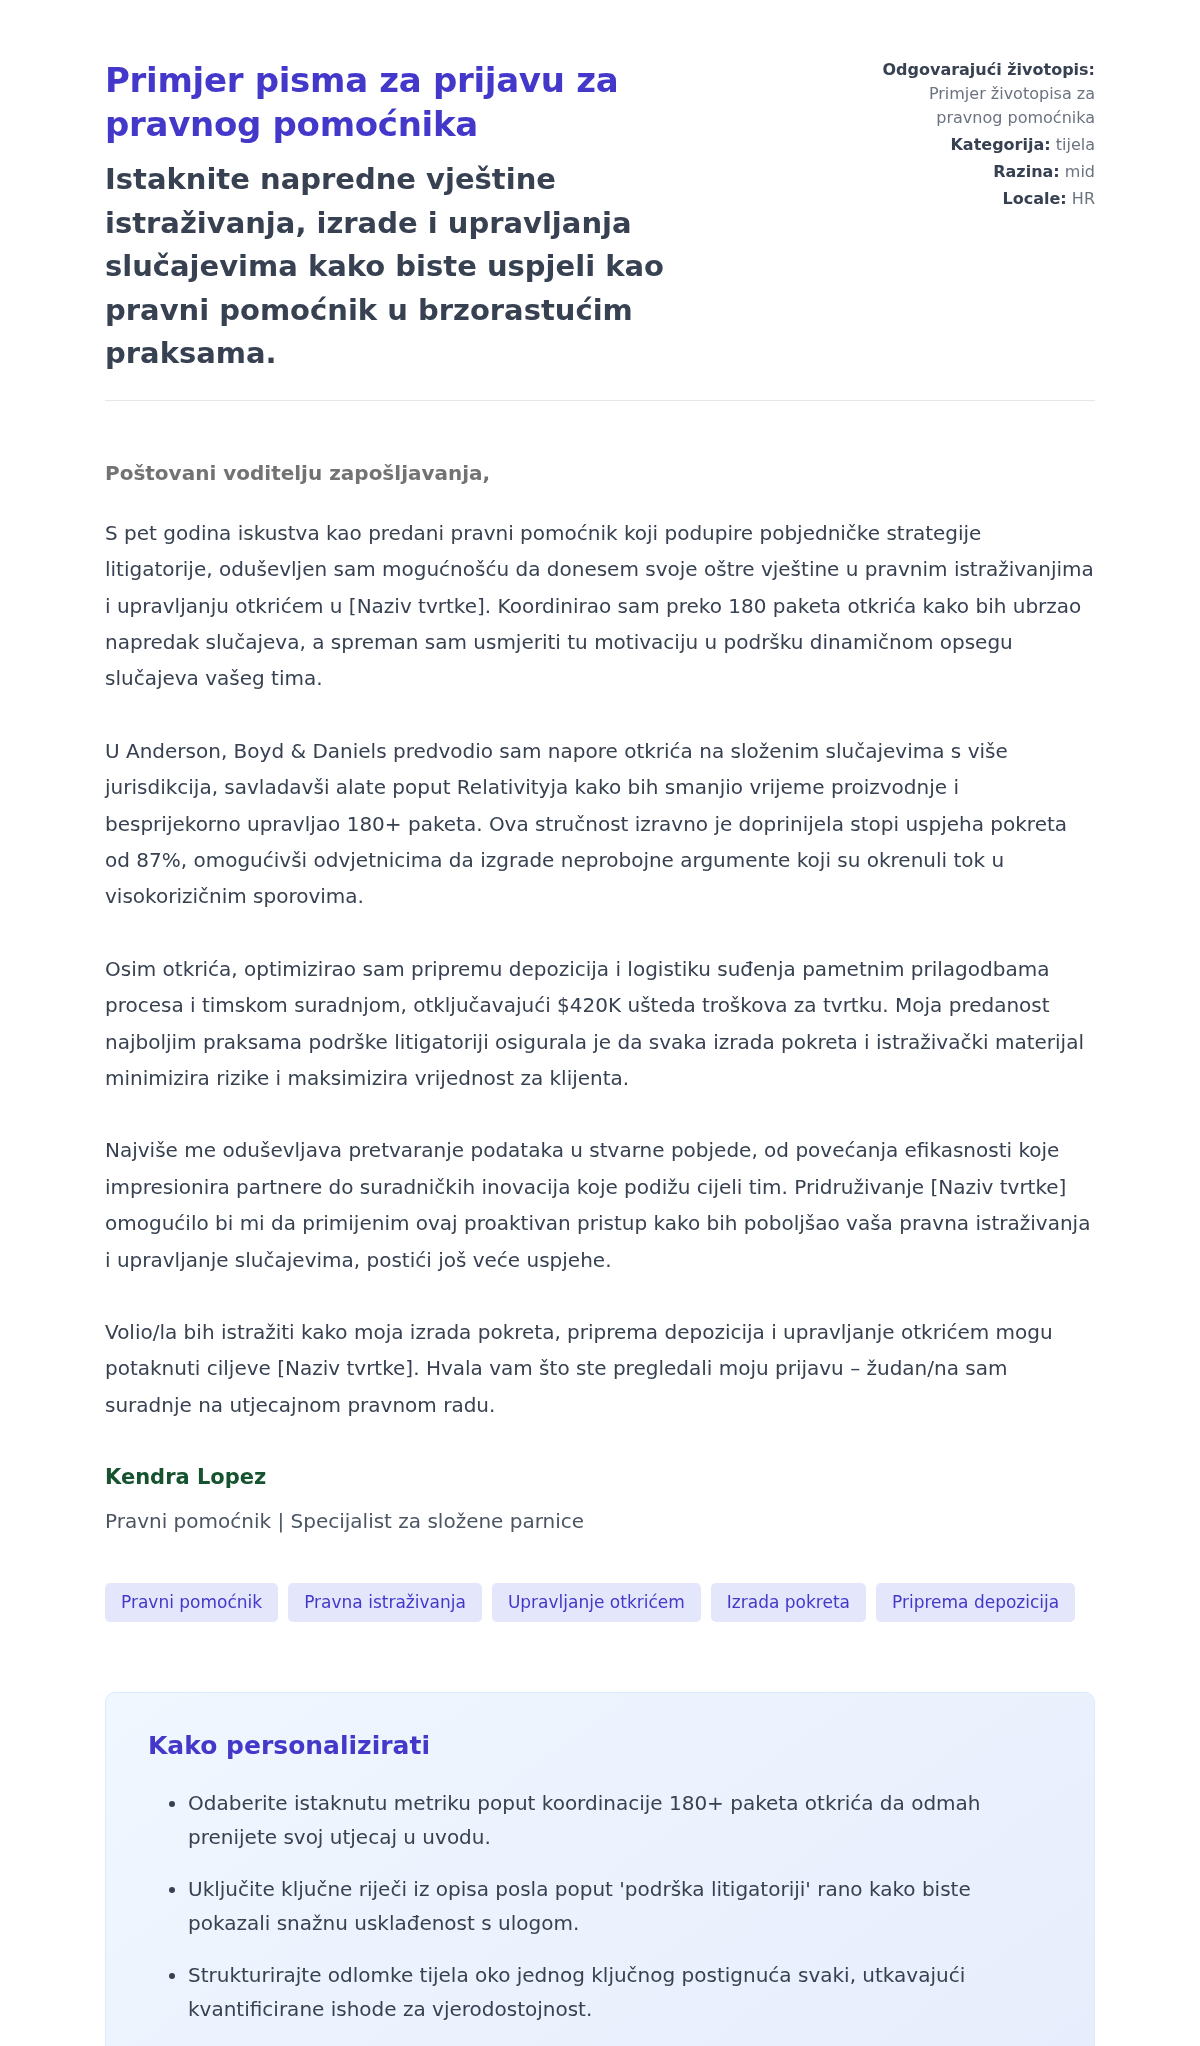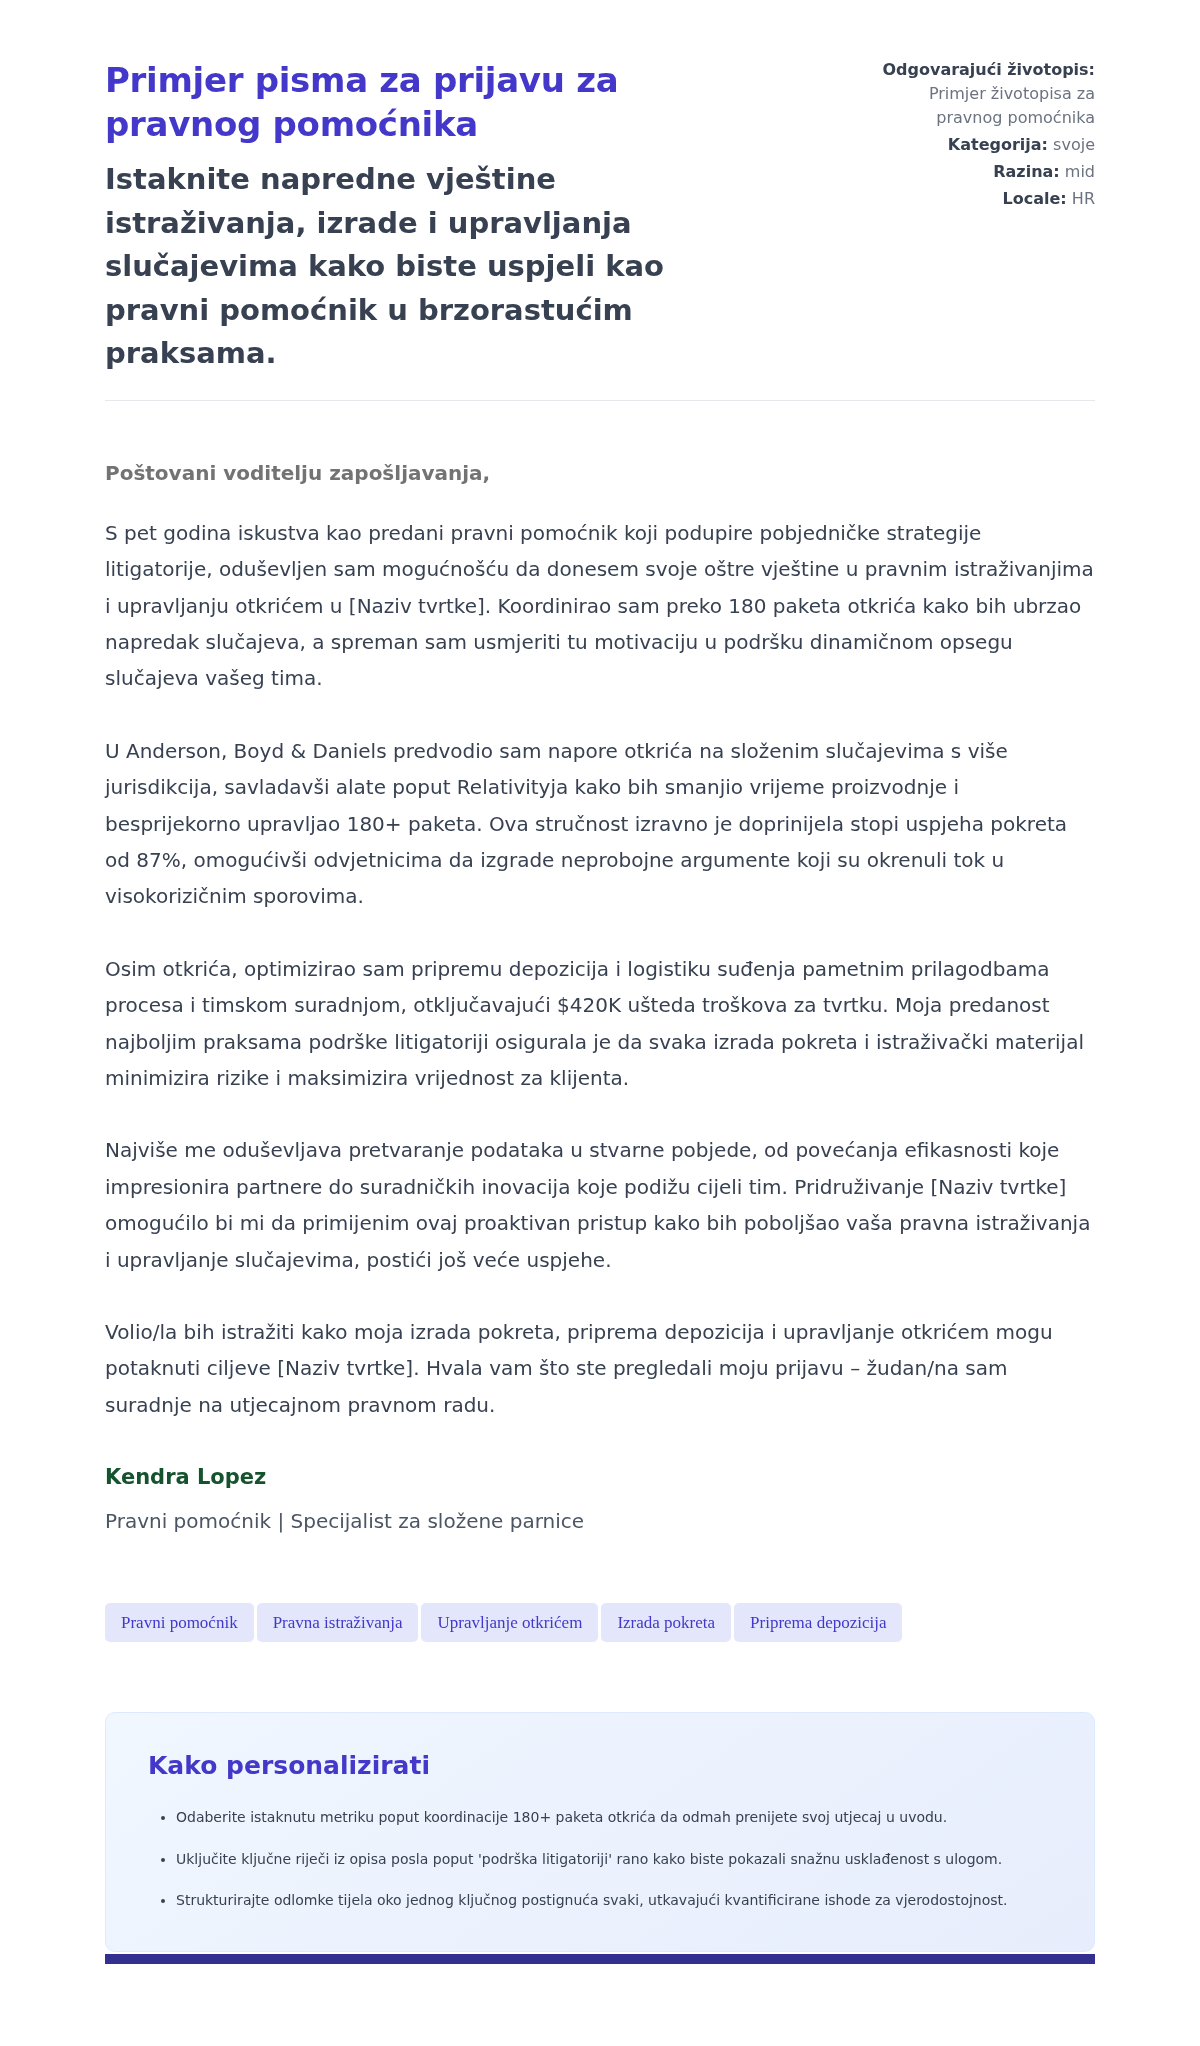--- a/index.html
+++ b/index.html
@@ -75,23 +75,22 @@
     margin-top: 6px;
     font-size: 20px;
     color: #4b5563;
     line-height: 1.8;
   }
 
   
   .tags {
     display: flex;
     flex-wrap: wrap;
-    gap: 3px;
-    margin-top: 64px;
-    font-family: Liberation Serif, serif;
+    gap: 10px;
+    margin-top: 44px;
   }
   .tag {
     display: inline-block;
     background: #e4e7fb;
     color: #4338ca;
     font-size: 17px;
     line-height: 1;
     padding: 11px 16px;
     border-radius: 5px;
     white-space: nowrap;
@@ -106,24 +105,25 @@
     padding: 38px 42px 20px;
   }
   .tips-title {
     font-size: 25px;
     font-weight: 700;
     color: #4338ca;
     margin-bottom: 26px;
   }
   .tips-list { list-style: disc; padding-left: 28px; }
   .tips-list li {
-    font-size: 14px;
+    font-size: 20px;
     line-height: 1.7;
     color: #374151;
     margin-bottom: 18px;
+    margin-left: 12px;
   }
   .tips-list li::marker { color: #374151; }
 
   .footer-bar {
     height: 10px;
     background: #34308f;
     margin-top: 2px;
   }
 </style>
 </head>
@@ -131,21 +131,21 @@
 
 <div class="container">
 
   <header class="header">
     <div class="header-left">
       <h1 class="page-title">Primjer pisma za prijavu za pravnog pomoćnika</h1>
       <p class="subtitle">Istaknite napredne vještine istraživanja, izrade i upravljanja slučajevima kako biste uspjeli kao pravni pomoćnik u brzorastućim praksama.</p>
     </div>
     <aside class="meta">
       <p class="meta-row"><span class="meta-label">Odgovarajući životopis:</span> <span>Primjer životopisa za pravnog pomoćnika</span></p>
-      <p class="meta-row"><span class="meta-label">Kategorija:</span> <span>svoje</span></p>
+      <p class="meta-row"><span class="meta-label">Kategorija:</span> <span>tijela</span></p>
       <p class="meta-row"><span class="meta-label">Razina:</span> <span>mid</span></p>
       <p class="meta-row"><span class="meta-label">Locale:</span> <span>HR</span></p>
     </aside>
   </header>
 
   <hr class="divider">
 
   <main class="letter">
     <p class="greeting">Poštovani voditelju zapošljavanja,</p>
     <p class="para">S pet godina iskustva kao predani pravni pomoćnik koji podupire pobjedničke strategije litigatorije, oduševljen sam mogućnošću da donesem svoje oštre vještine u pravnim istraživanjima i upravljanju otkrićem u [Naziv tvrtke]. Koordinirao sam preko 180 paketa otkrića kako bih ubrzao napredak slučajeva, a spreman sam usmjeriti tu motivaciju u podršku dinamičnom opsegu slučajeva vašeg tima.</p>

